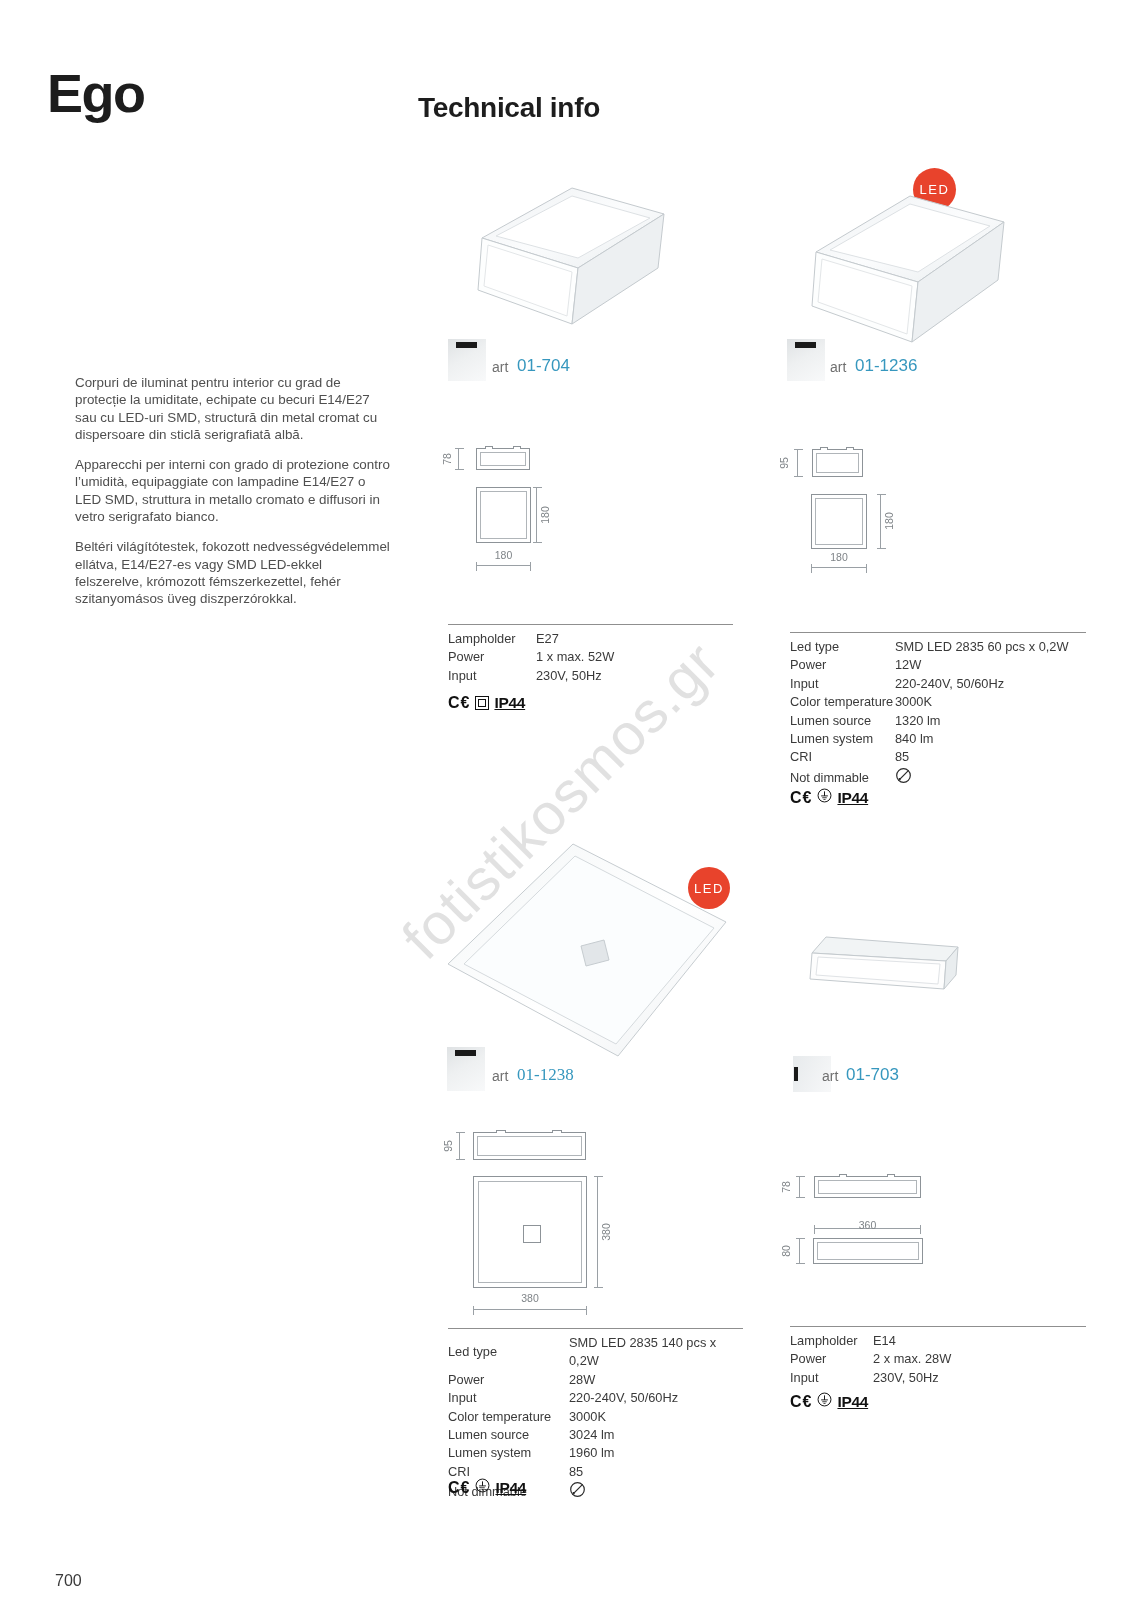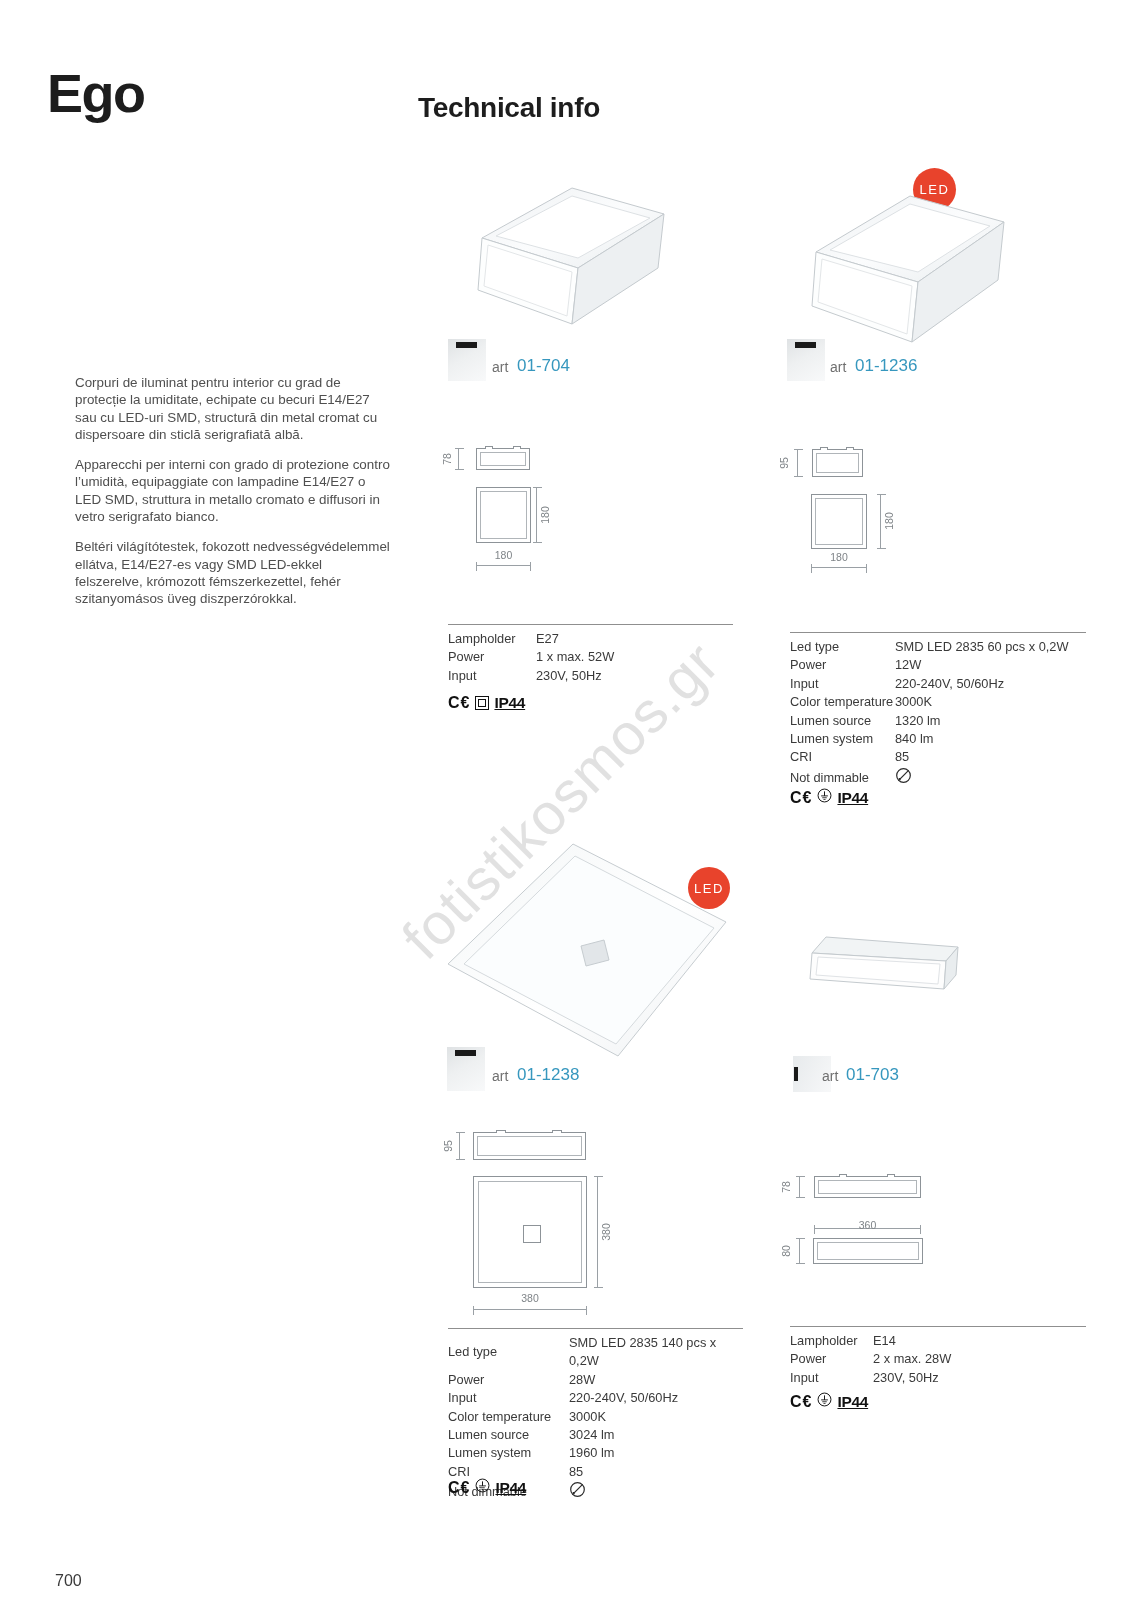--- a/index.html
+++ b/index.html
@@ -226,21 +226,21 @@
           <stop offset="0.55" stop-color="#ffffff"></stop>
           <stop offset="1" stop-color="#eef1f3"></stop>
         </linearGradient>
       </defs>
     <polygon points="135,6 288,84 180,218 10,126" fill="url(#g3)" stroke="#c6ccd0"></polygon>
     <polygon points="137,18 276,90 178,206 26,126" fill="#fbfdfe" stroke="#d5dadd"></polygon>
     <polygon points="143,108 166,102 171,122 148,128" fill="#e2e6e9" stroke="#c6ccd0"></polygon>
   </svg>
   <div class="abs thumb-c" style="left:447px;top:1047px;height:44px;"></div>
   <span class="abs art-label" style="left:492px;top:1068px;">art</span>
-  <span class="abs art-number" style="left:517px;top:1065px;">01-1238</span>
+  <span class="abs art-number" style="left:517px;top:1065px;font-family:Liberation Serif, serif;">01-1238</span>
 
   <div class="obox" style="left:473px;top:1132px;width:113px;height:28px;">
     <div class="ibox"></div>
     <div class="tab" style="left:22px;width:10px;"></div>
     <div class="tab" style="left:78px;width:10px;"></div>
   </div>
   <div class="dimv" style="left:459px;top:1132px;height:28px;"></div>
   <div class="dimlabel-v" style="left:433px;top:1140px;">95</div>
   <div class="obox" style="left:473px;top:1176px;width:114px;height:112px;">
     <div class="ibox" style="inset:4px;"></div>

